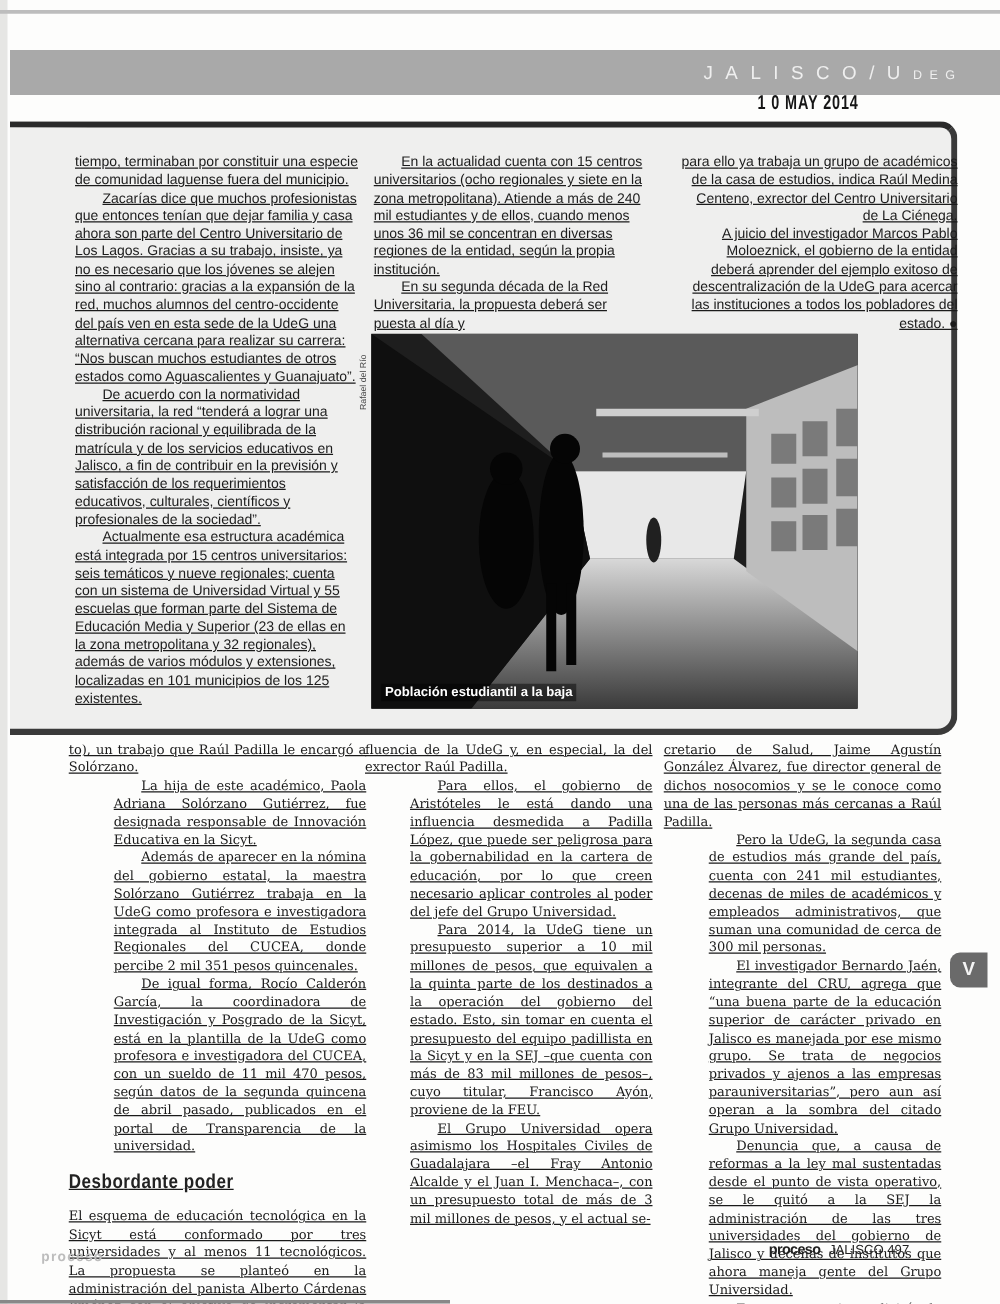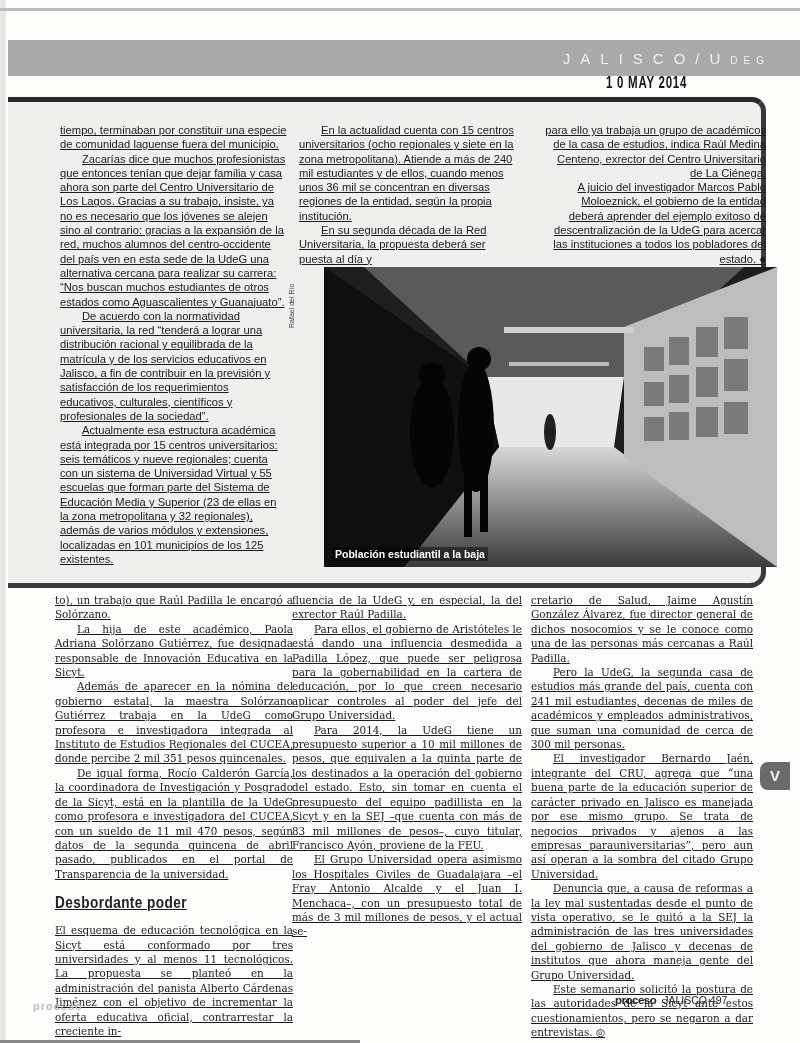--- a/index.html
+++ b/index.html
@@ -28,40 +28,39 @@
     border-top:5px solid #2a2a2a; border-right:5px solid #3a3a3a; border-bottom:5px solid #3a3a3a;
     border-radius:0 14px 16px 0; background:#efefee;
   }
   .col {
     position:absolute; font-family:"Liberation Sans", sans-serif; font-size:11.2px; line-height:14.3px;
     color:#1b1b1b; text-align:left;
   }
   .col p { margin:0; text-indent:0;text-decoration:underline; }
   .col p.ind { text-indent:22px; }
   .photo {
-    position:absolute; left:297px; top:267px; width:453px; height:300px; overflow:hidden;
+    position:absolute; left:297px; top:267px; width:389px; height:300px; overflow:hidden;
     background:#222;
-    margin-left:27px;
   }
   .photo svg { display:block; }
   .caption {
     position:absolute; left:8px; bottom:6px; color:#fff; font-family:"Liberation Sans", sans-serif;
     font-weight:bold; font-size:10.5px; background:rgba(0,0,0,0.45); padding:1px 3px;
   }
   .credit {
     position:absolute; left:288px; top:268px; width:10px; height:60px;
     font-family:"Liberation Sans", sans-serif; font-size:7px; color:#444;
     writing-mode:vertical-rl; transform:rotate(180deg);
   }
   .serif {
     position:absolute; font-family:"DejaVu Serif", serif; font-size:10.4px; line-height:14.4px;
     color:#1a1a1a; text-align:justify;text-decoration:underline;
   }
   .serif p { margin:0; }
-  .serif p.ind { text-indent:22px; }
+  .serif p.ind { text-indent:22px;margin-left:36px; }
   .subhead {
     font-family:"Liberation Sans", sans-serif; font-weight:bold; font-size:16px; line-height:20px;
     margin:12px 0 10px 0 !important; color:#222; transform:scaleX(0.85); transform-origin:left;
     letter-spacing:0.5px;
   }
   .tab-v {
     position:absolute; left:760px; top:762px; width:30px; height:28px; background:#6a6a6a;
     border-radius:8px 0 0 8px; color:#f4f4f4; font-family:"Liberation Sans", sans-serif;
     font-size:15px; font-weight:bold; text-align:center; line-height:28px;
   }

